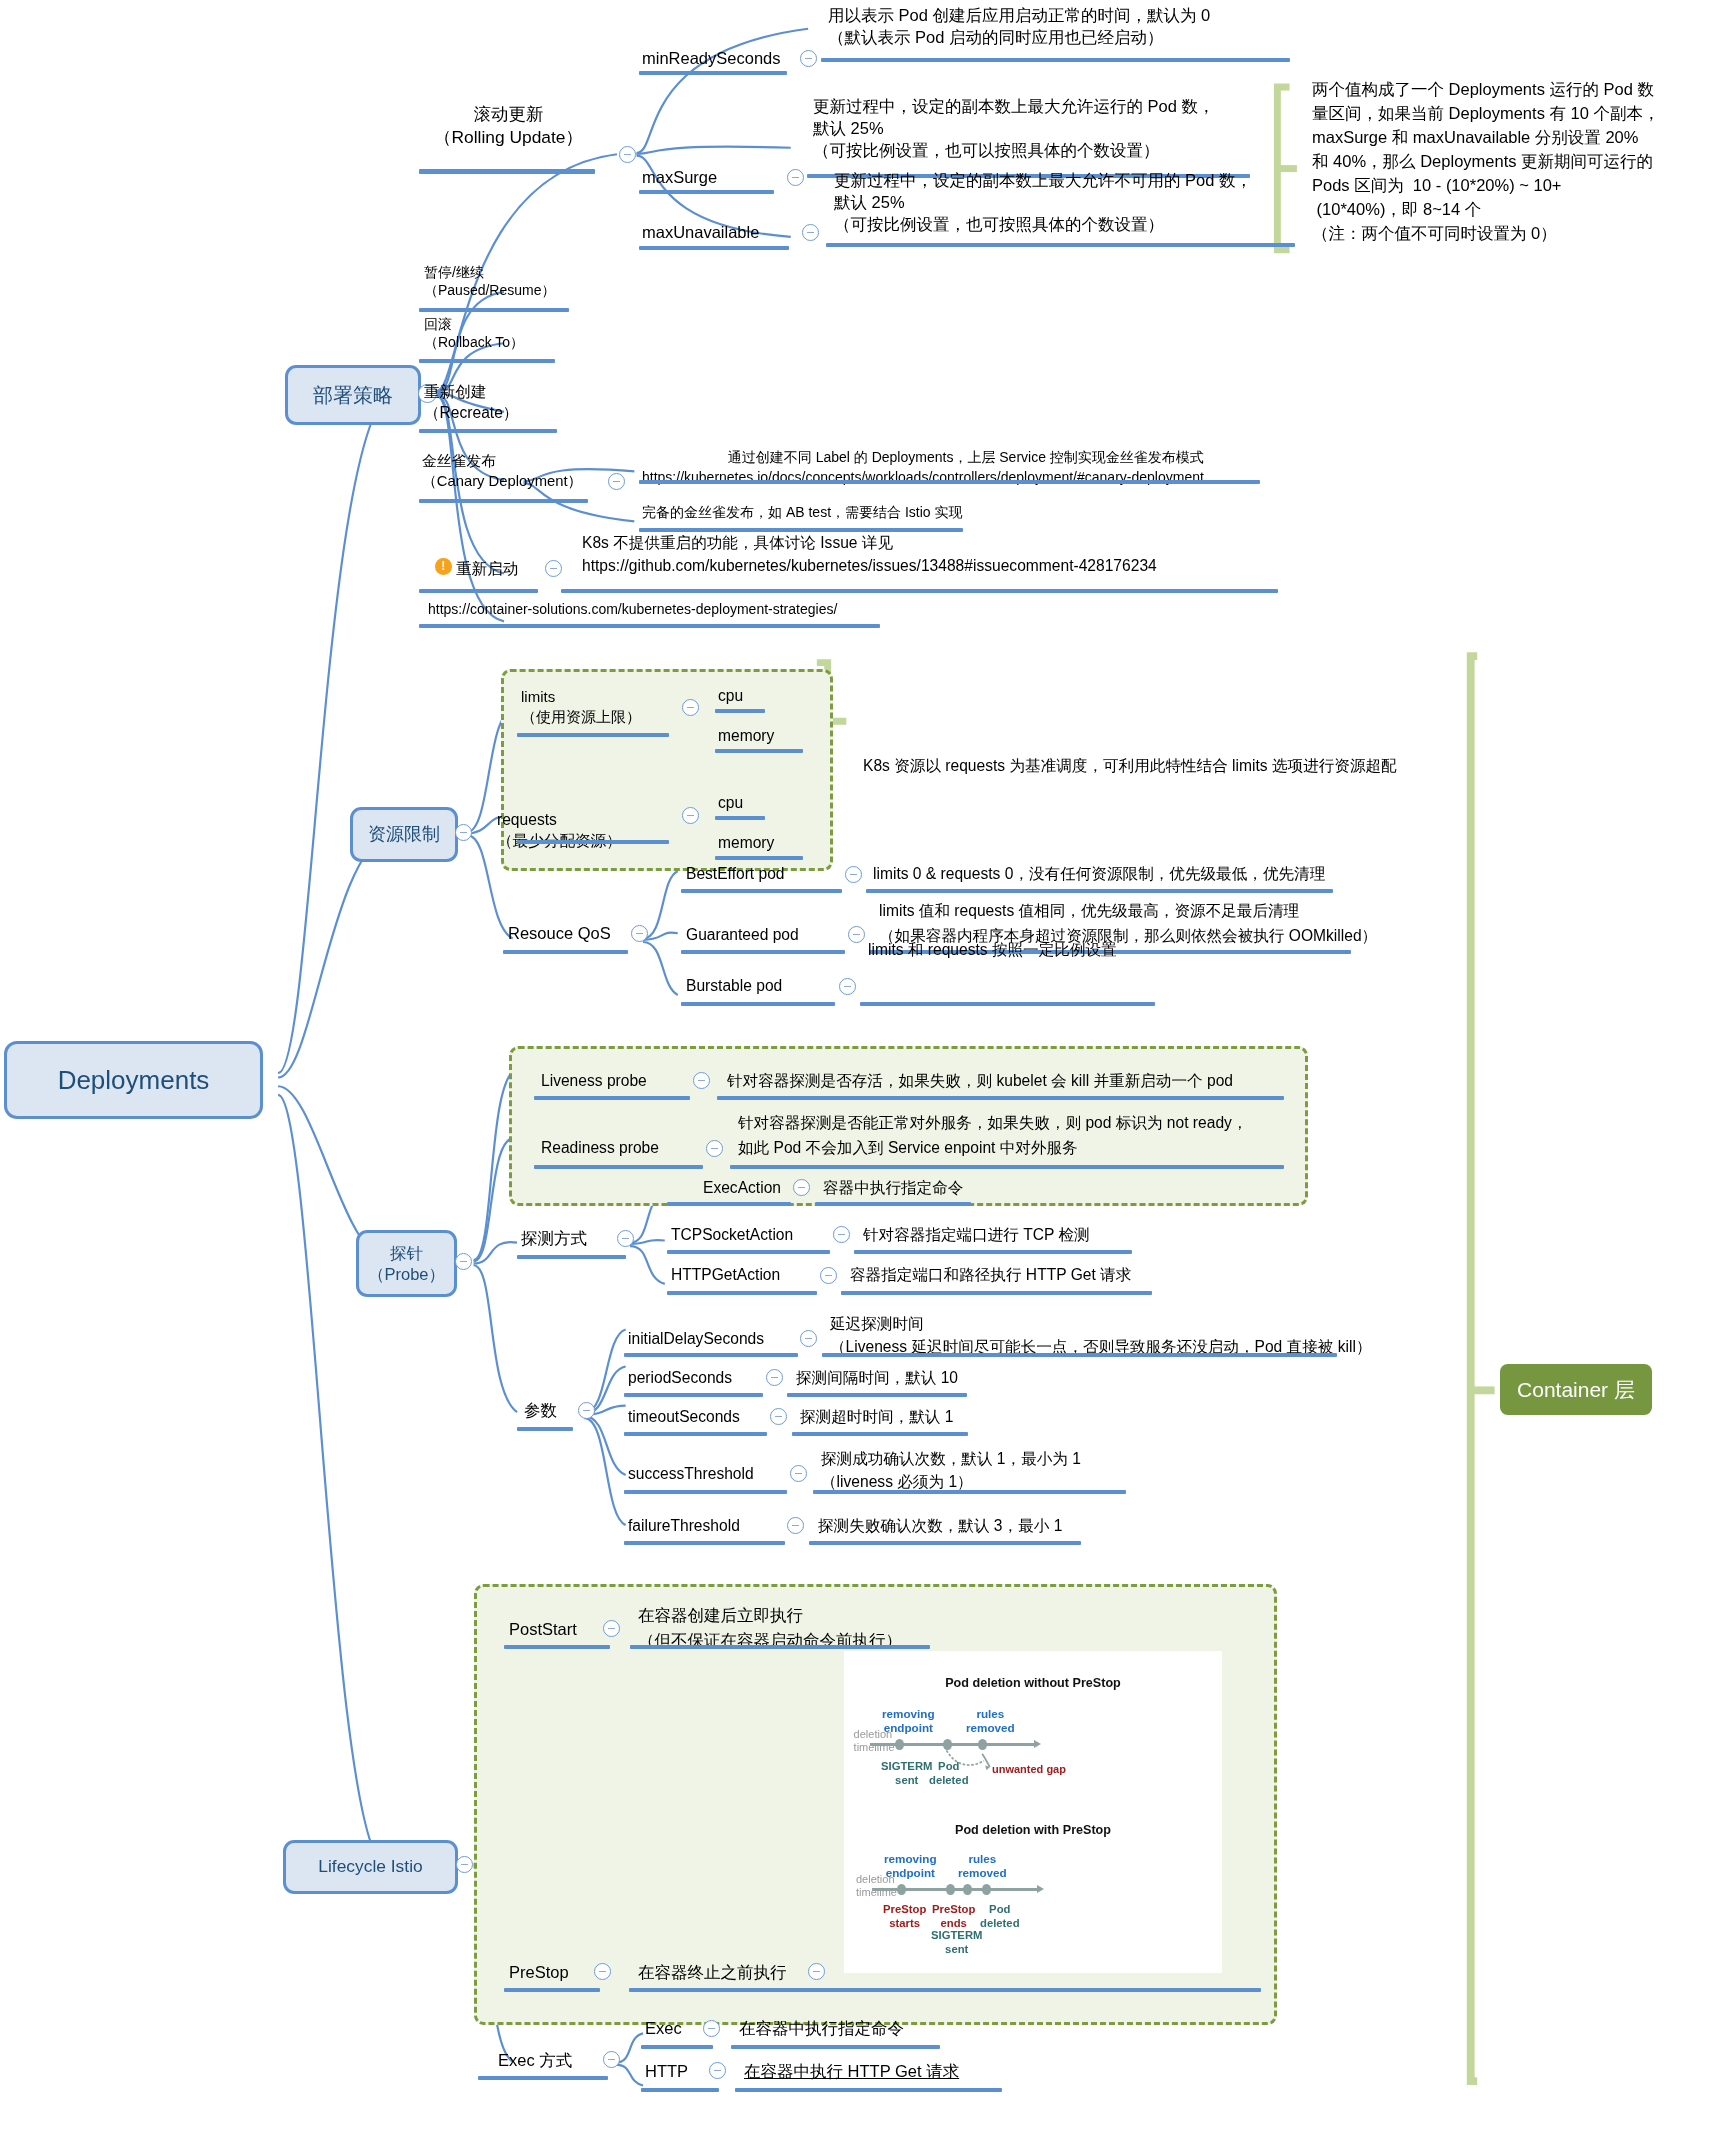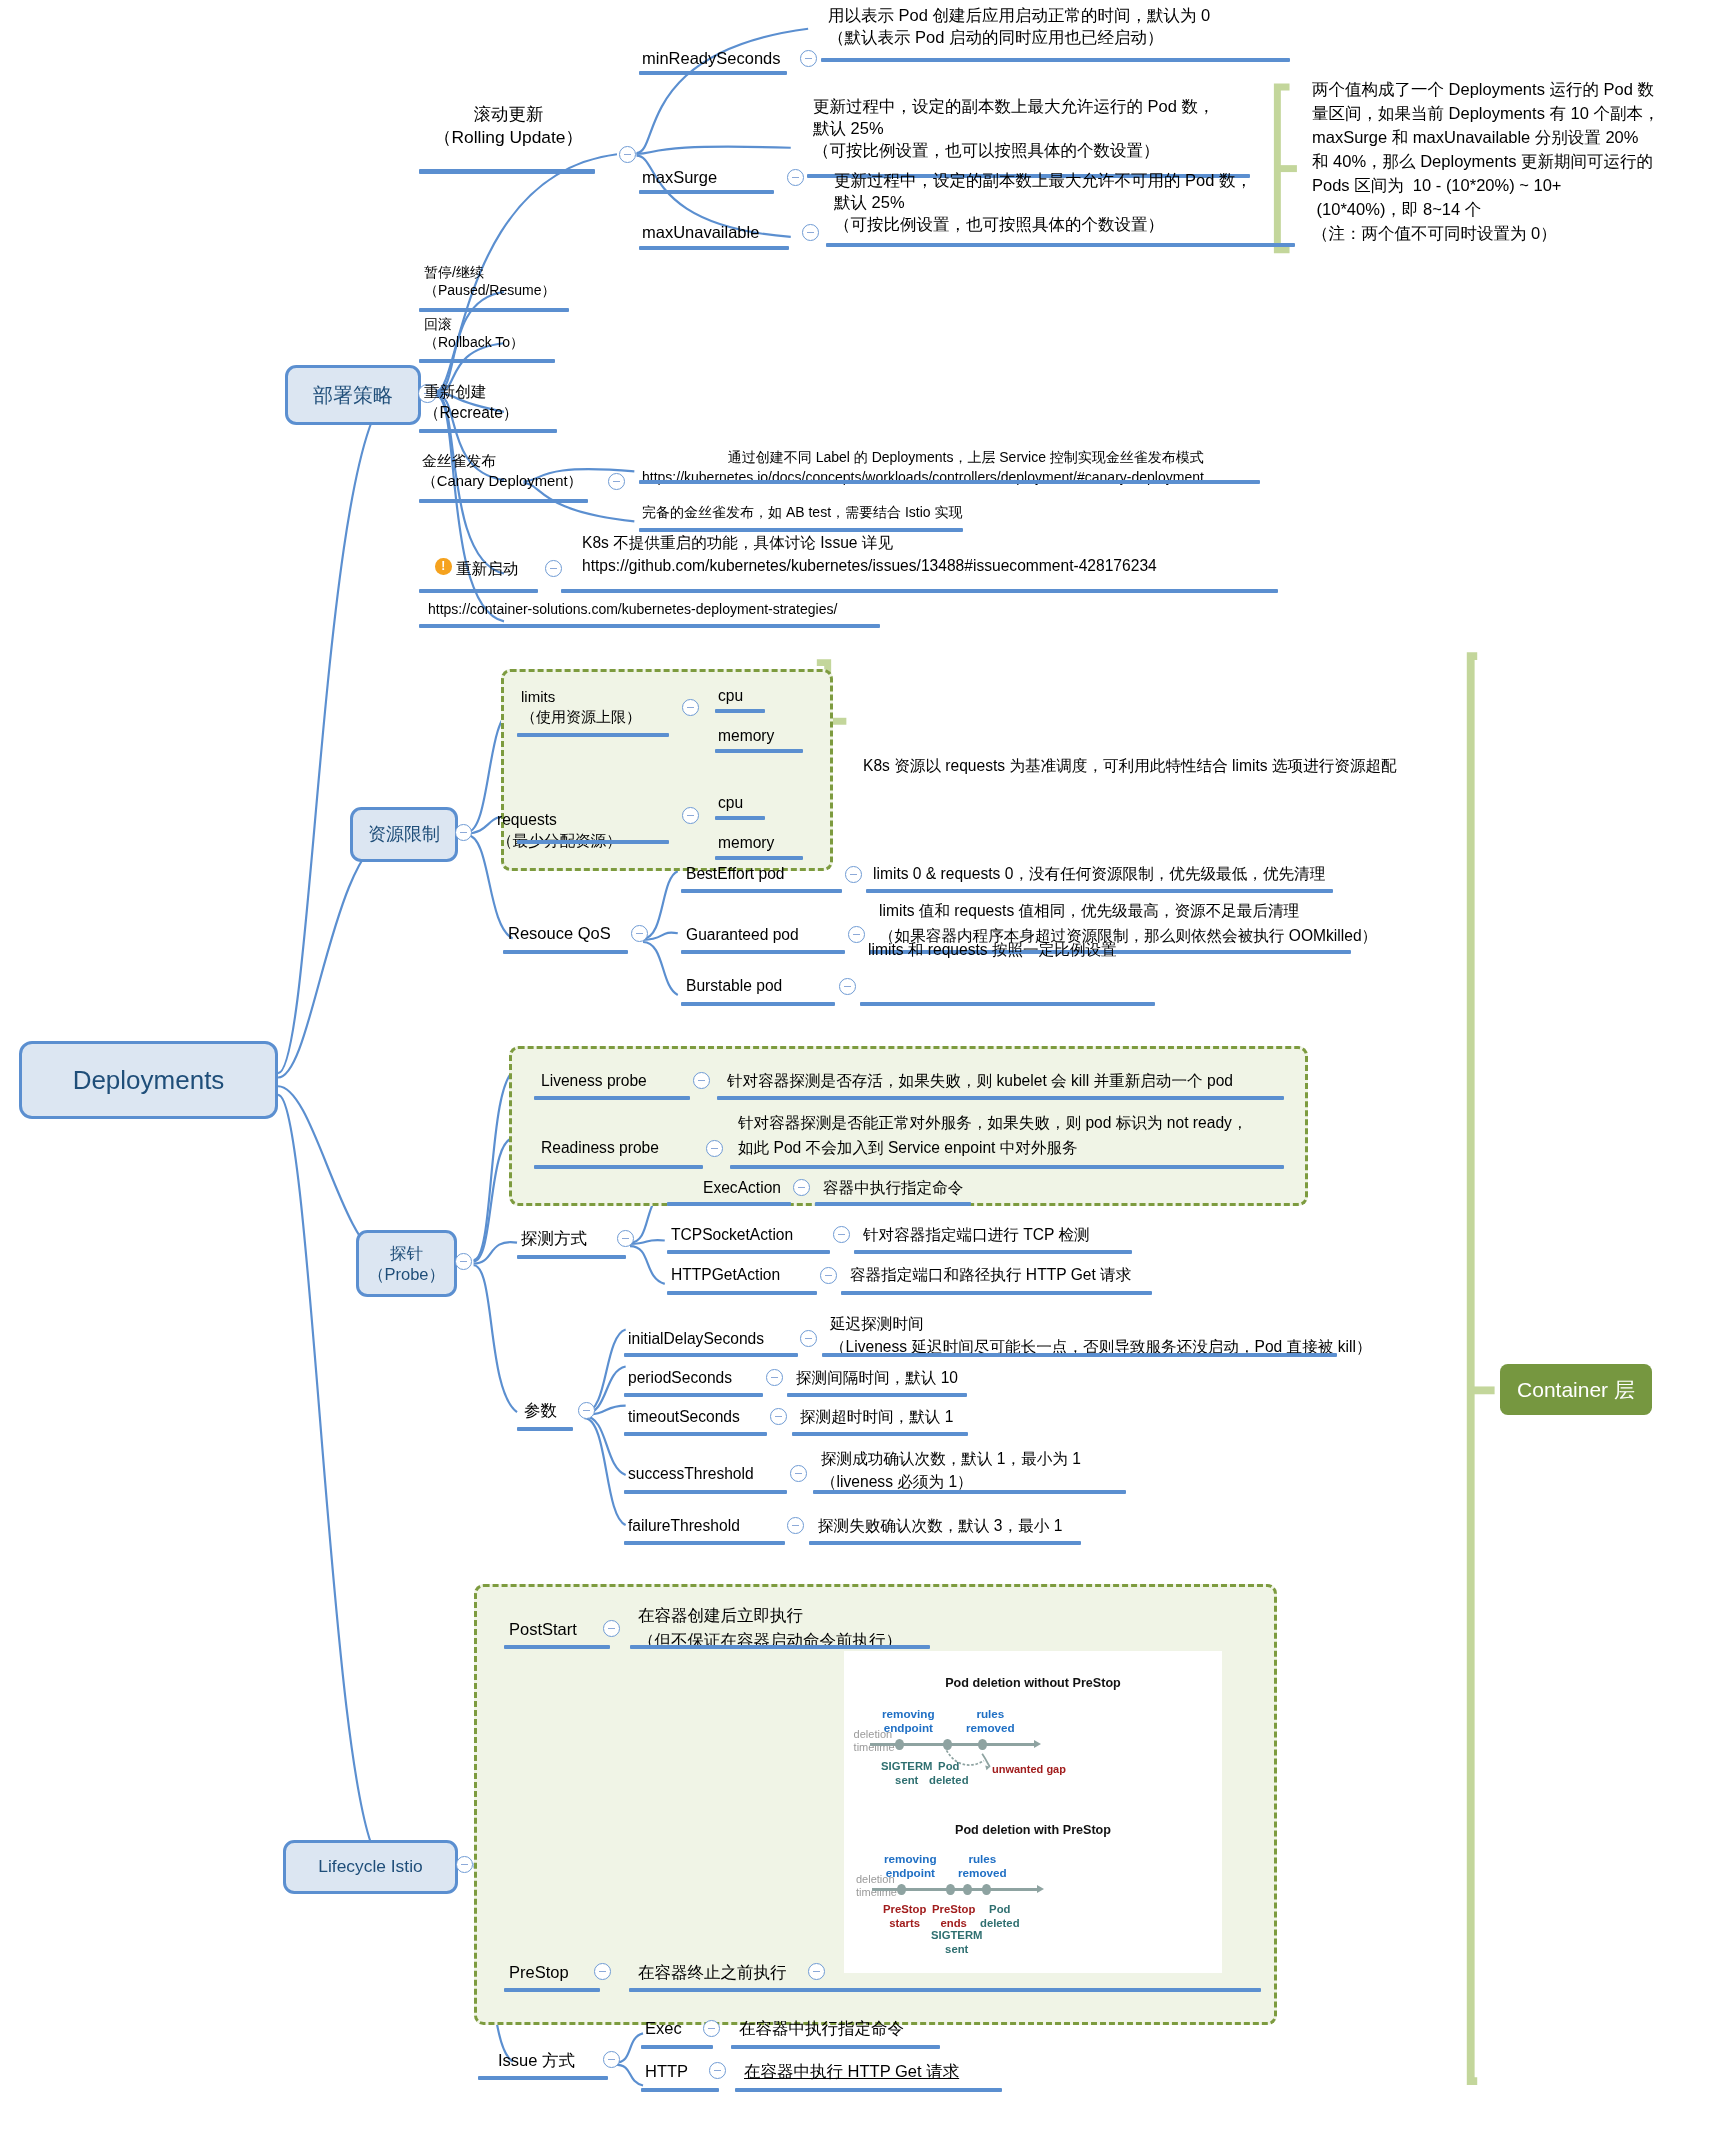--- a/index.html
+++ b/index.html
@@ -123,21 +123,21 @@
     <g fill="none" stroke="#c3d69b" stroke-width="16">
       <path d="M1880 1525 L1905 1525 L1905 1790 L1880 1790"></path>
       <path d="M1905 1660 L1948 1660"></path>
     </g>
     <g fill="none" stroke="#c3d69b" stroke-width="18">
       <path d="M3400 1510 L3385 1510 L3385 4790 L3400 4790"></path>
       <path d="M3385 3200 L3440 3200"></path>
     </g>
   </svg>
 
-  <div class="mbox rootbox" style="left:19px;top:1041px;width:253px;height:72px;font-size:26px;">
+  <div class="mbox rootbox" style="left:4px;top:1041px;width:253px;height:72px;font-size:26px;">
     <span>Deployments</span>
   </div>
 
   <div class="greenbox" style="left:1500px;top:1364px;width:152px;height:51px;font-size:21px;">
     <span>Container 层</span>
   </div>
 
   <div class="mbox" style="left:285px;top:365px;width:130px;height:54px;font-size:20px;">
     <span>部署策略</span>
   </div>
@@ -419,21 +419,21 @@
   <div class="ul thin" style="left:504px;top:1988px;width:96px;"></div>
   <div class="tog" style="left:594px;top:1963px;">
       <i></i>
     </div>
   <div class="txt" style="left:638px;top:1962px;font-size:16.5px;">在容器终止之前执行</div>
   <div class="ul thin" style="left:629px;top:1988px;width:632px;"></div>
   <div class="tog" style="left:808px;top:1963px;">
       <i></i>
     </div>
 
-  <div class="txt" style="left:498px;top:2050px;font-size:16.5px;">Issue 方式</div>
+  <div class="txt" style="left:498px;top:2050px;font-size:16.5px;">Exec 方式</div>
   <div class="ul thin" style="left:478px;top:2076px;width:130px;"></div>
   <div class="tog" style="left:603px;top:2051px;">
       <i></i>
     </div>
 
   <div class="txt" style="left:645px;top:2018px;font-size:16.5px;">Exec</div>
   <div class="ul thin" style="left:641px;top:2045px;width:72px;"></div>
   <div class="tog" style="left:703px;top:2020px;">
       <i></i>
     </div>

